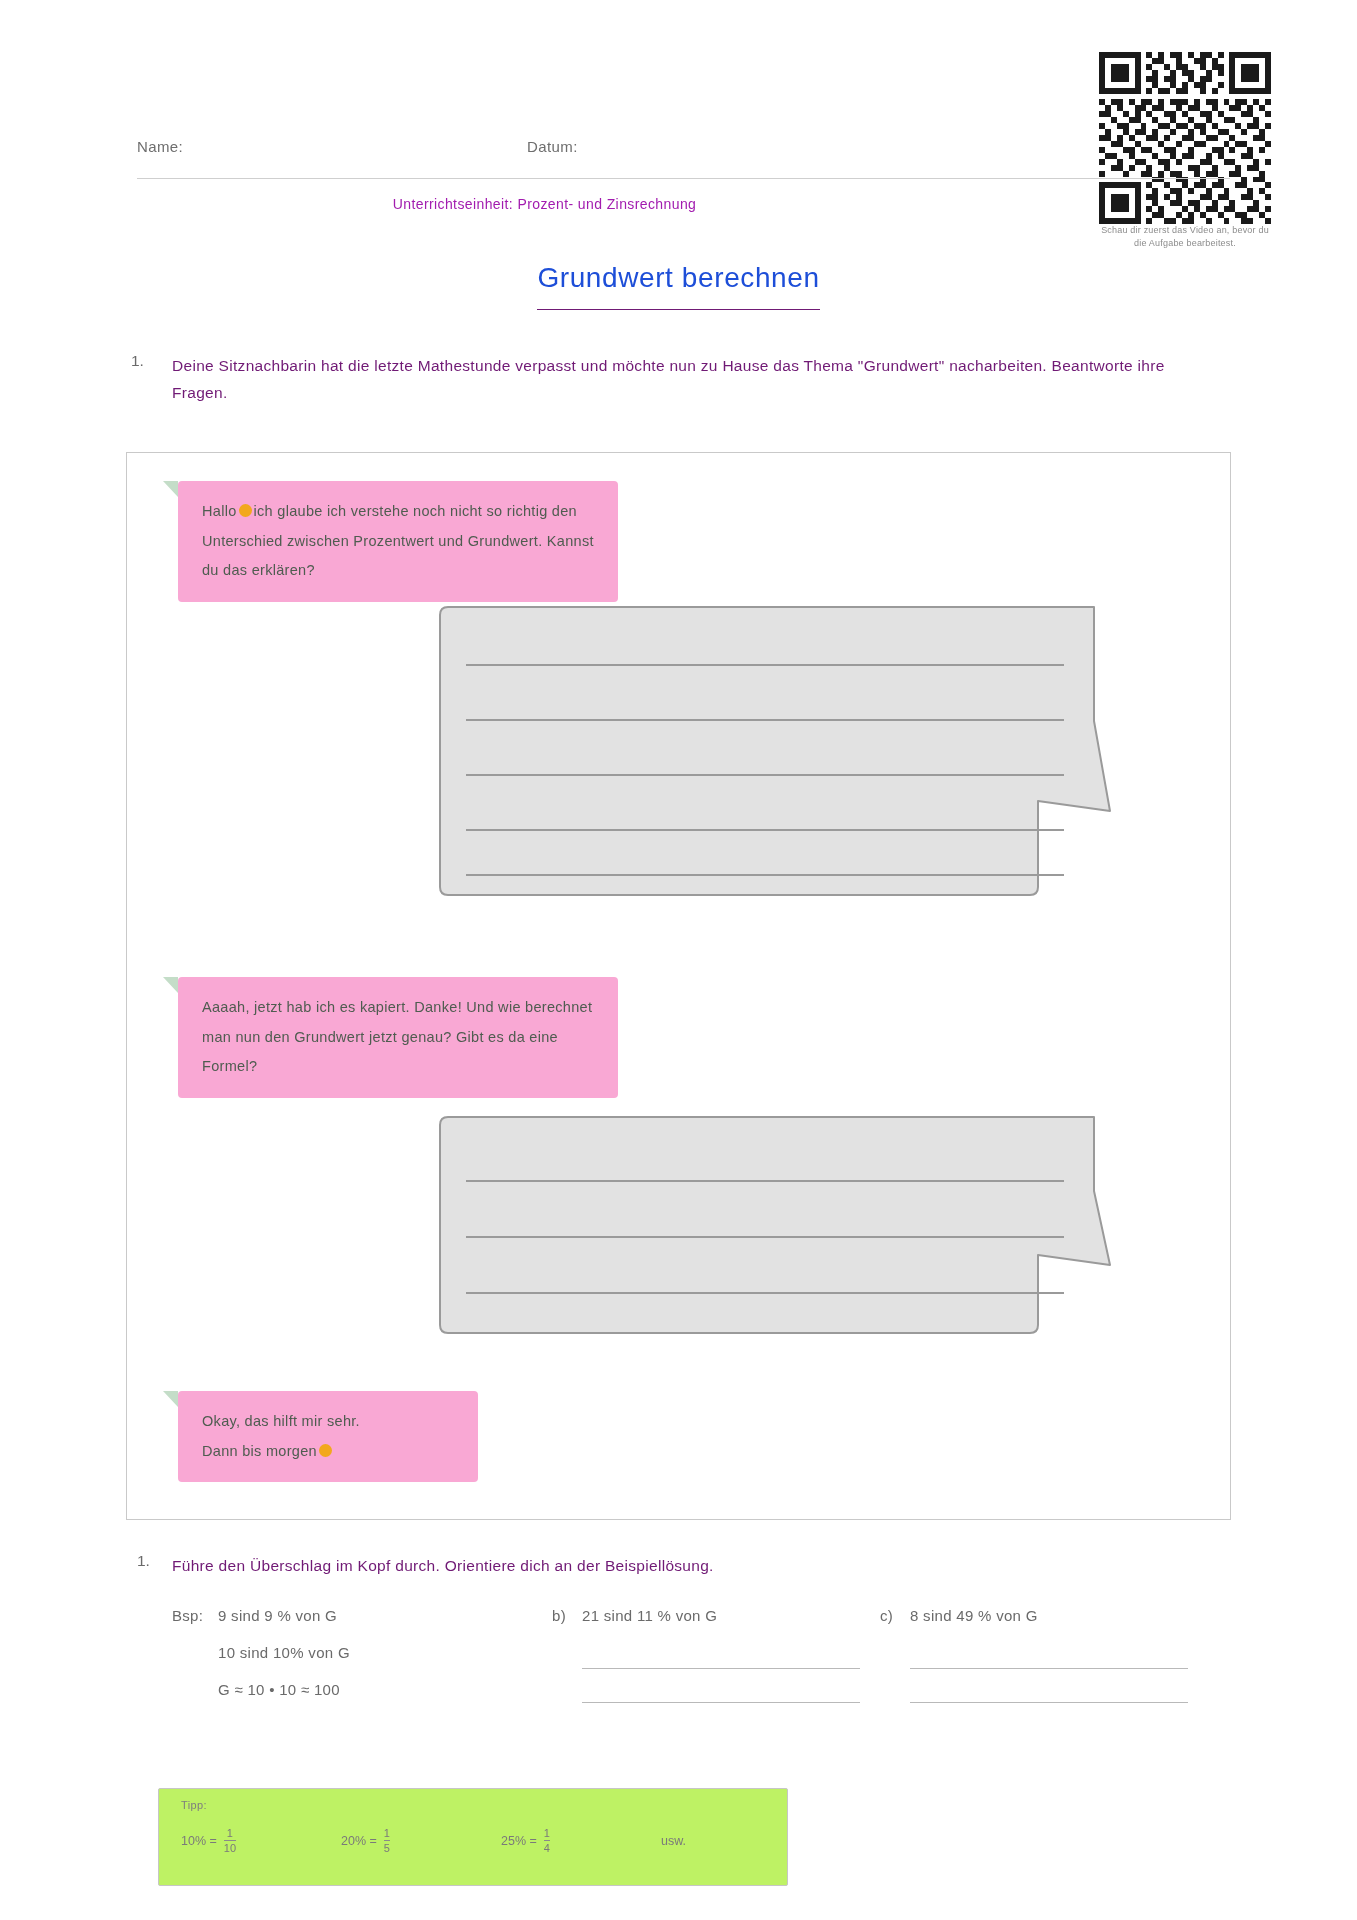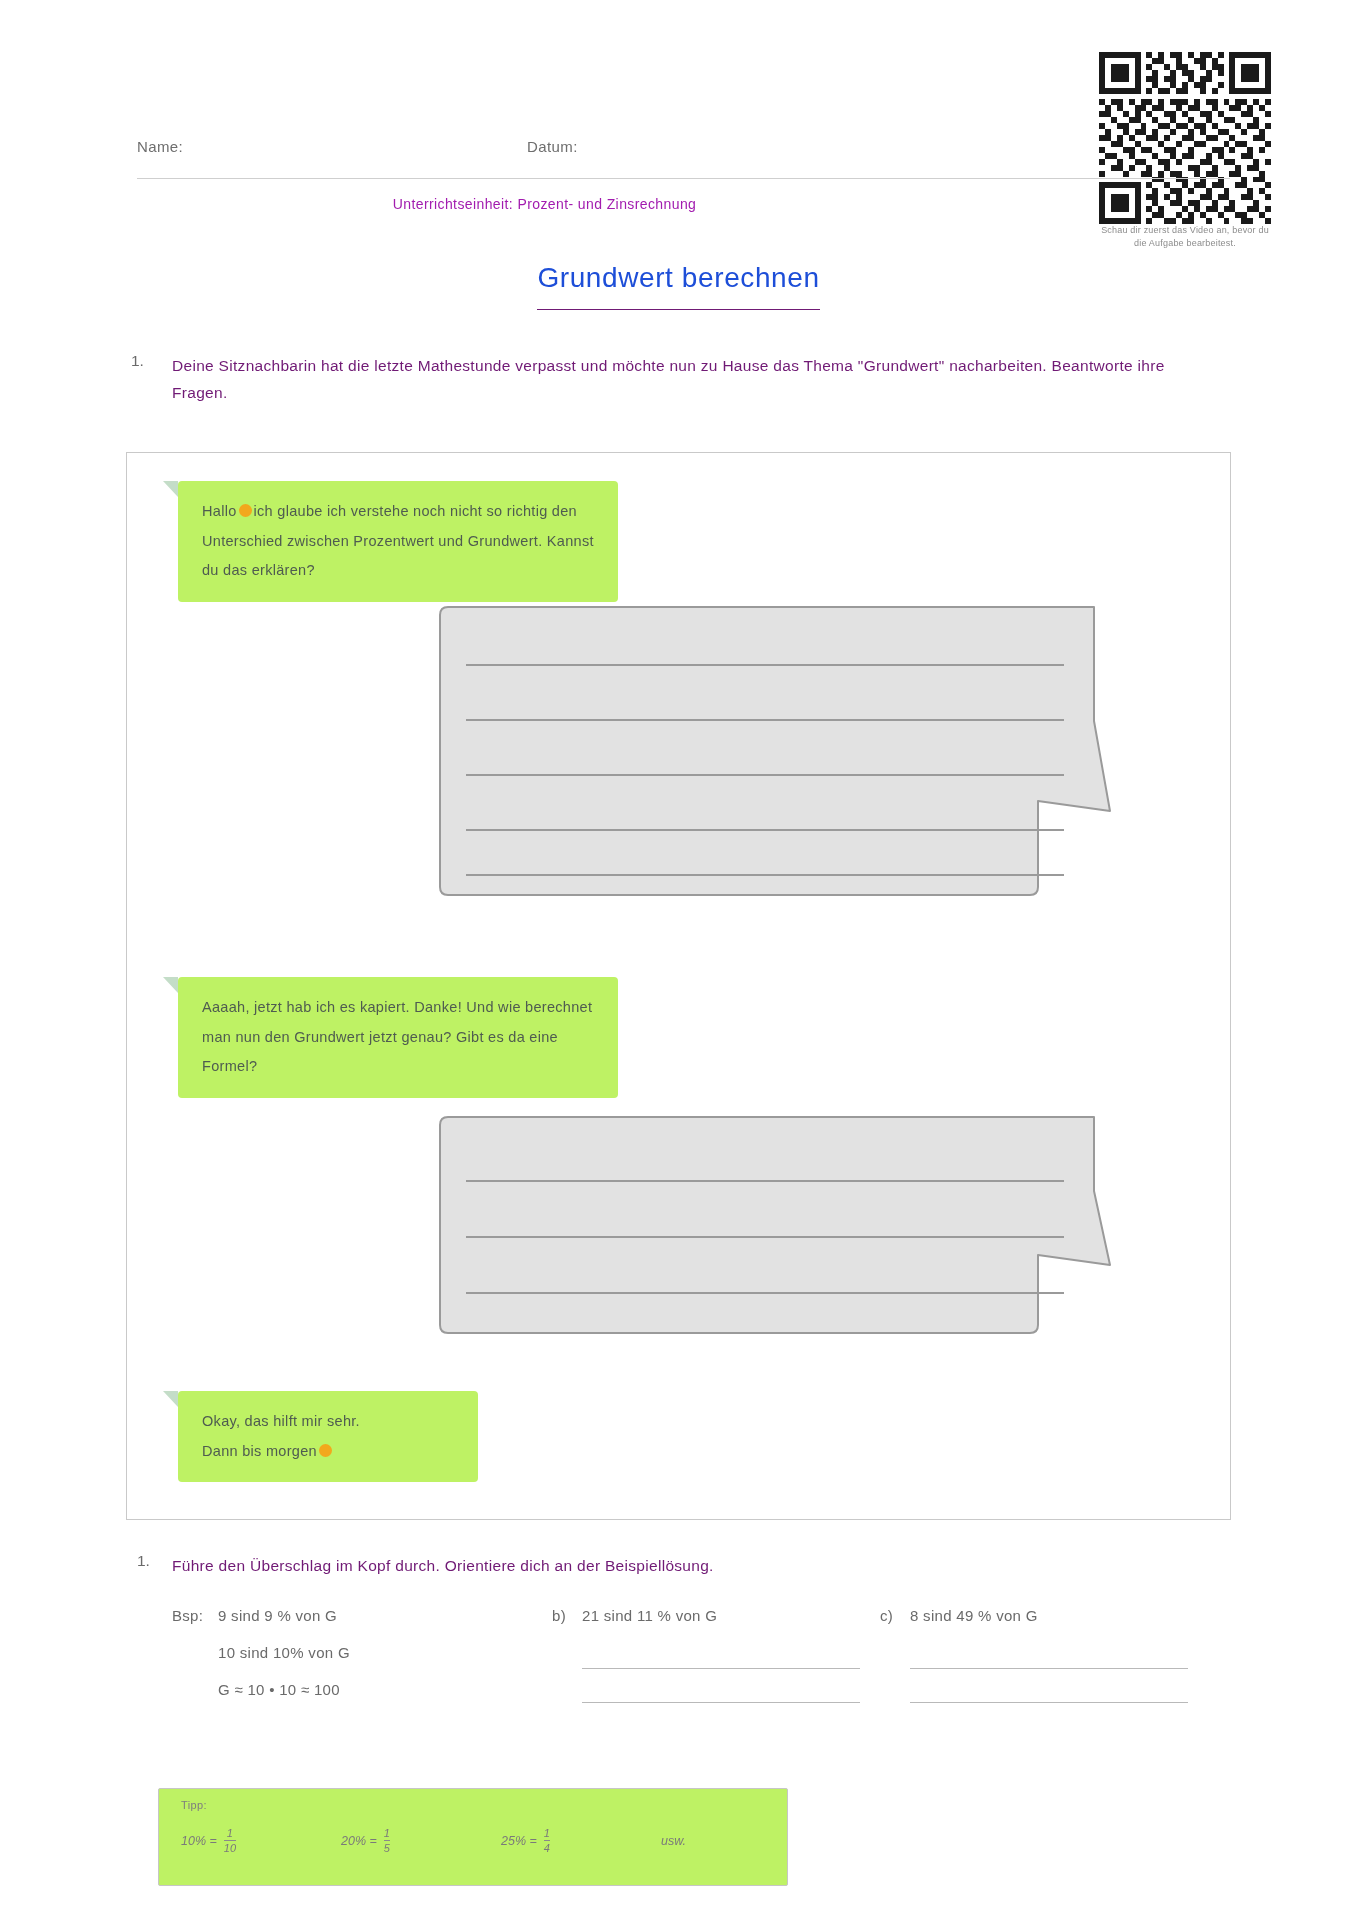--- a/index.html
+++ b/index.html
@@ -126,21 +126,21 @@
     left: 126px;
     top: 452px;
     width: 1105px;
     height: 1068px;
     border: 1px solid #c9c9c9;
     background: #fff;
   }
 
   .bubble-green {
     position: absolute;
-    background: #bef264;
+    background: #f9a8d4;
     border-radius: 4px;
     padding: 16px 22px 16px 24px;
     font-size: 14.5px;
     line-height: 2.05;
     color: #4f5c50;
     letter-spacing: .3px;
   }
   .bubble-green::before {
     content: "";
     position: absolute;
@@ -217,21 +217,20 @@
     color: #7e7e7e;
     letter-spacing: .4px;
   }
   .tip-items {
     position: absolute;
     left: 22px;
     top: 38px;
     width: 640px;
     display: flex;
     align-items: center;
-    font-style: italic;
   }
   .tip-item {
     display: flex;
     align-items: center;
     font-size: 12.5px;
     color: #7a7a7a;
     width: 160px;
   }
   .frac {
     display: inline-flex;

